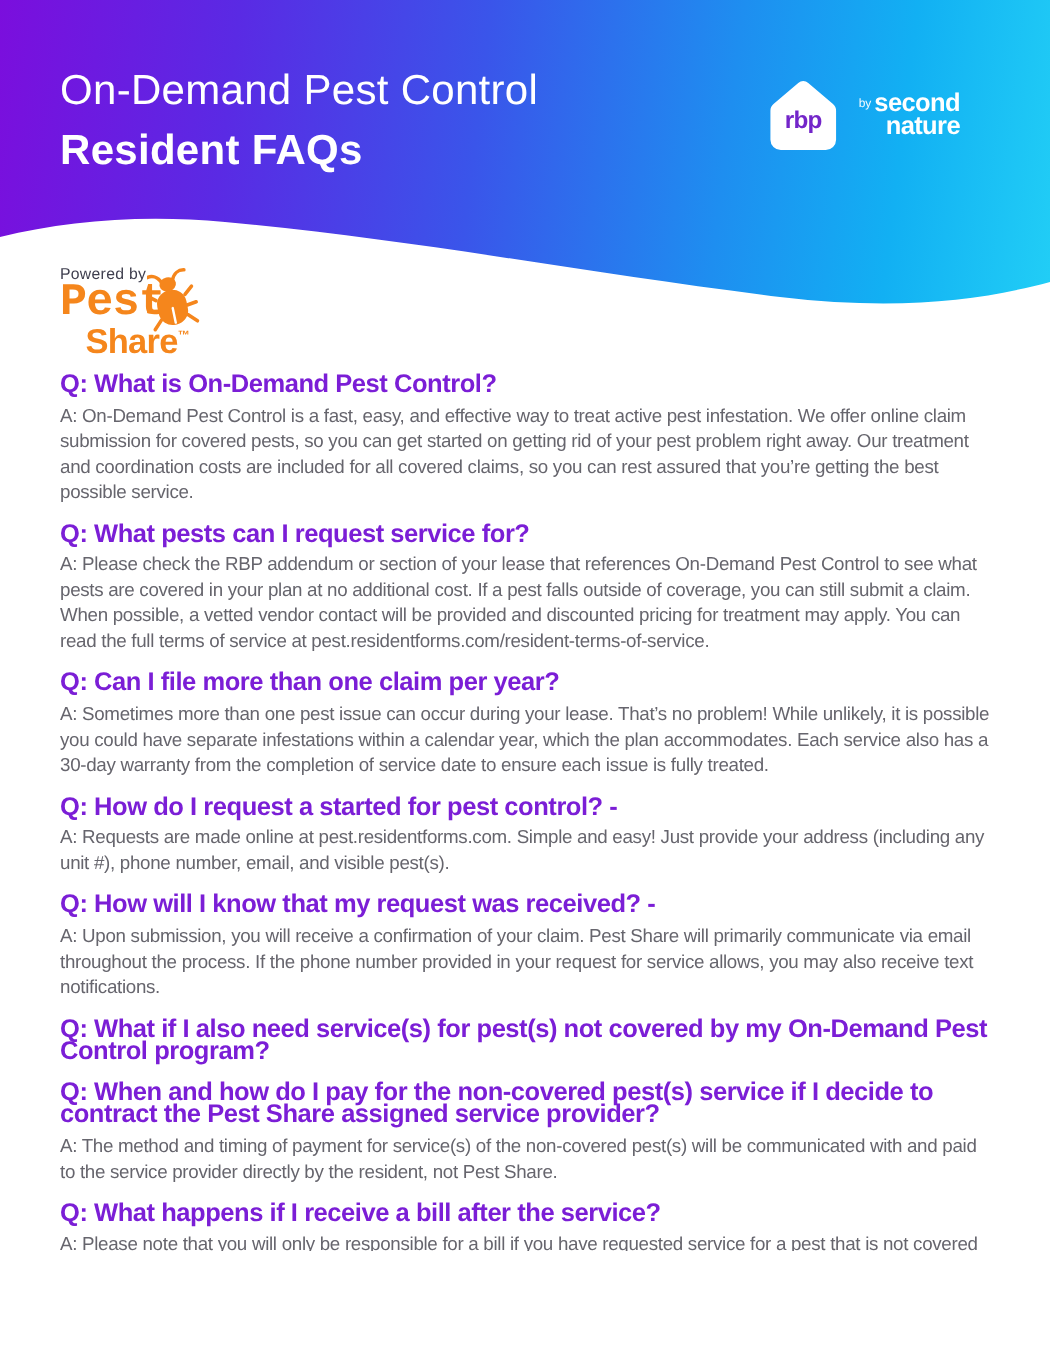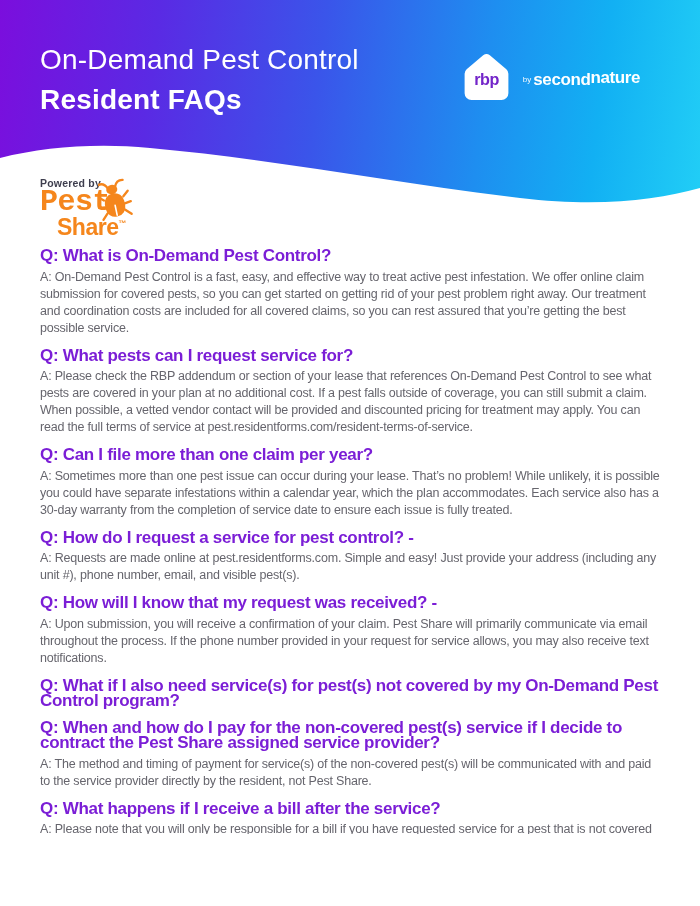--- a/index.html
+++ b/index.html
@@ -16,29 +16,29 @@
     position: relative; width: 700px; height: 240px;
     background: linear-gradient(97deg, #7b0edd 0%, #5a2ae4 22%, #3a55ea 45%, #1e8ef0 68%, #12b0f3 84%, #22cff6 100%);
   }
   .hero-wave { position: absolute; left: 0; bottom: -1px; width: 700px; height: 101px; display: block; }
   .titles { position: absolute; left: 40px; top: 40px; color: #ffffff; }
   .title-1 { font-size: 28px; line-height: 40px; font-weight: 400; letter-spacing: 0.2px; }
   .title-2 { font-size: 28px; line-height: 40px; font-weight: 800; letter-spacing: 0.2px; }
 
   .lockup { position: absolute; top: 51px; right: 60px; display: flex; align-items: center; gap: 10px; justify-content: space-between; }
   .rbp-logo { width: 53px; height: 53px; display: block; }
-  .sn { display: flex; flex-direction: row; align-items: flex-end; color: #fff; }
+  .sn { display: flex; flex-direction: column; align-items: flex-end; color: #fff; }
   .sn-row1 { display: flex; align-items: flex-start; }
   .sn-by { font-size: 8px; font-weight: 400; margin: 2px 2px 0 0; opacity: 0.95; }
   .sn-word { font-size: 17px; font-weight: 700; line-height: 14px; letter-spacing: -0.4px; }
   .sn-row2 .sn-word { line-height: 14px; margin-top: 40px; }
 
   
   .powered { position: absolute; left: 40px; top: 177px; }
-  .powered-label { font-size: 10.5px; color: #3e3e4e; font-weight: 700; letter-spacing: 0.2px; }
+  .powered-label { font-size: 10.5px; color: #3e3e4e; font-weight: 400; letter-spacing: 0.2px; }
   .ps-wordmark { position: relative; margin-top: 3px; color: #f5861c; font-weight: 800; }
   .ps-line1 { font-size: 30px; line-height: 20px; letter-spacing: -0.5px; font-family: Liberation Mono, monospace; }
   .ps-line2 { font-size: 23px; line-height: 20px; letter-spacing: -0.5px; margin-left: 17px; margin-top: 2px; text-align: center; }
   .ps-tm { font-size: 8px; vertical-align: 9px; font-weight: 700; }
   .bug { position: absolute; left: 58px; top: -14px; width: 36px; height: 46px; }
 
   
   .faq-list { margin: 8px 40px 0 40px; width: 620px; }
   .faq-item { margin-bottom: 11px; }
   .faq-q {
@@ -124,21 +124,21 @@
     </div>
     <div class="faq-item">
       <div class="faq-q">Q: What pests can I request service for?</div>
       <div class="faq-a">A: Please check the RBP addendum or section of your lease that references On-Demand Pest Control to see what pests are covered in your plan at no additional cost. If a pest falls outside of coverage, you can still submit a claim. When possible, a vetted vendor contact will be provided and discounted pricing for treatment may apply. You can read the full terms of service at pest.residentforms.com/resident-terms-of-service.</div>
     </div>
     <div class="faq-item">
       <div class="faq-q">Q: Can I file more than one claim per year?</div>
       <div class="faq-a">A: Sometimes more than one pest issue can occur during your lease. That’s no problem! While unlikely, it is possible you could have separate infestations within a calendar year, which the plan accommodates. Each service also has a 30-day warranty from the completion of service date to ensure each issue is fully treated.</div>
     </div>
     <div class="faq-item">
-      <div class="faq-q">Q: How do I request a service for pest control? -</div>
+      <div class="faq-q">Q: How do I request a started for pest control? -</div>
       <div class="faq-a">A: Requests are made online at pest.residentforms.com. Simple and easy! Just provide your address (including any unit #), phone number, email, and visible pest(s).</div>
     </div>
     <div class="faq-item">
       <div class="faq-q">Q: How will I know that my request was received? -</div>
       <div class="faq-a">A: Upon submission, you will receive a confirmation of your claim. Pest Share will primarily communicate via email throughout the process. If the phone number provided in your request for service allows, you may also receive text notifications.</div>
     </div>
     <div class="faq-item">
       <div class="faq-q">Q: What if I also need service(s) for pest(s) not covered by my On-Demand Pest Control program?</div>
     </div>
     <div class="faq-item">

